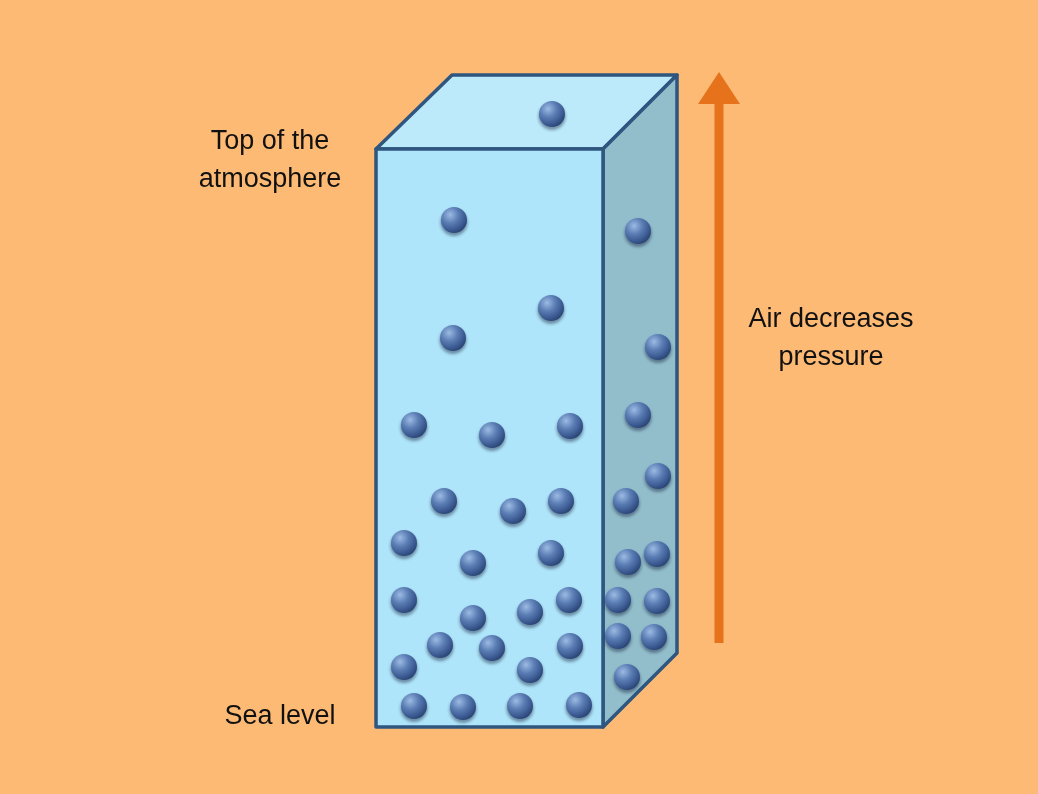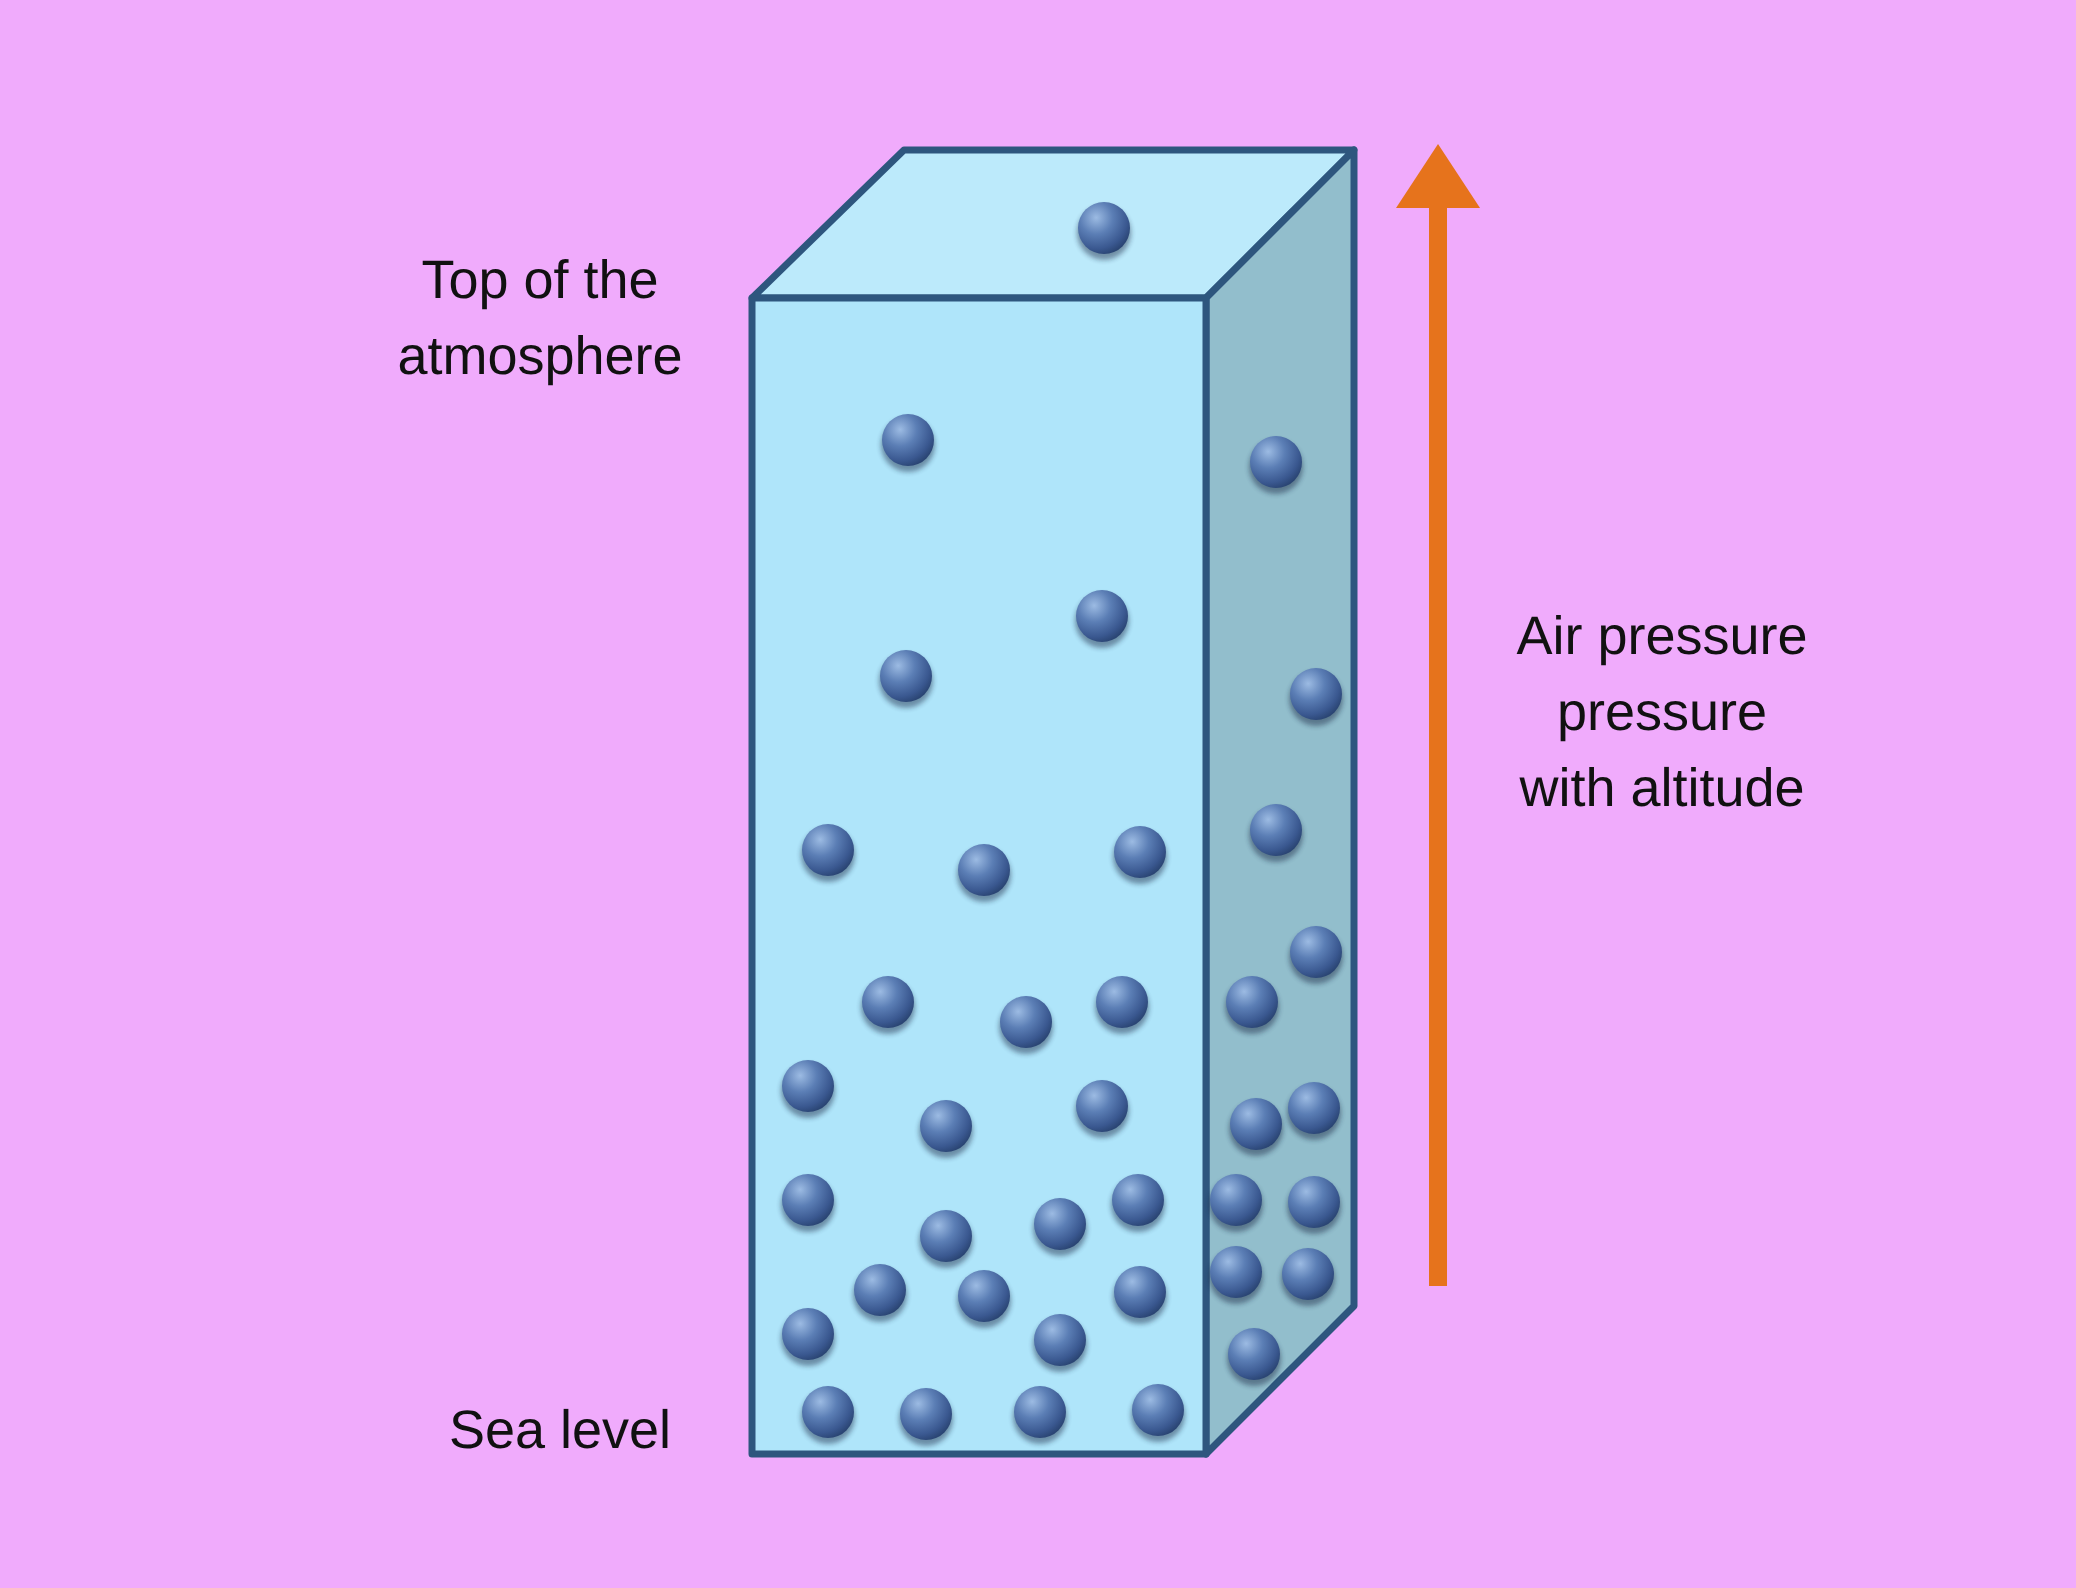--- a/index.html
+++ b/index.html
@@ -1,19 +1,19 @@
 <!DOCTYPE html>
 <html><head>
 <meta charset="utf-8">
 <style>
   html,body{margin:0;padding:0;background:#fff;}
   .stage{
     position:relative;
     width:1038px;height:794px;
-    background:#f0abfc;
+    background:#fdba74;
     overflow:hidden;
     font-family:"Liberation Sans", sans-serif;
   }
   svg{position:absolute;left:0;top:0;}
   .face{stroke-width:3.5;stroke-linejoin:round;}
   .label{
     position:absolute;
     color:#111;
     font-size:27px;
     line-height:38px;
@@ -133,18 +133,17 @@
   </svg>
 
   <div class="label top-label">
     <span>Top of the</span>
     <span>atmosphere</span>
   </div>
 
   <div class="label sea-label">Sea level</div>
 
   <div class="label pressure-label">
-    <span>Air pressure</span>
+    <span>Air decreases</span>
     <span>pressure</span>
-    <span>with altitude</span>
   </div>
 
 </div>
 
 </body></html>

